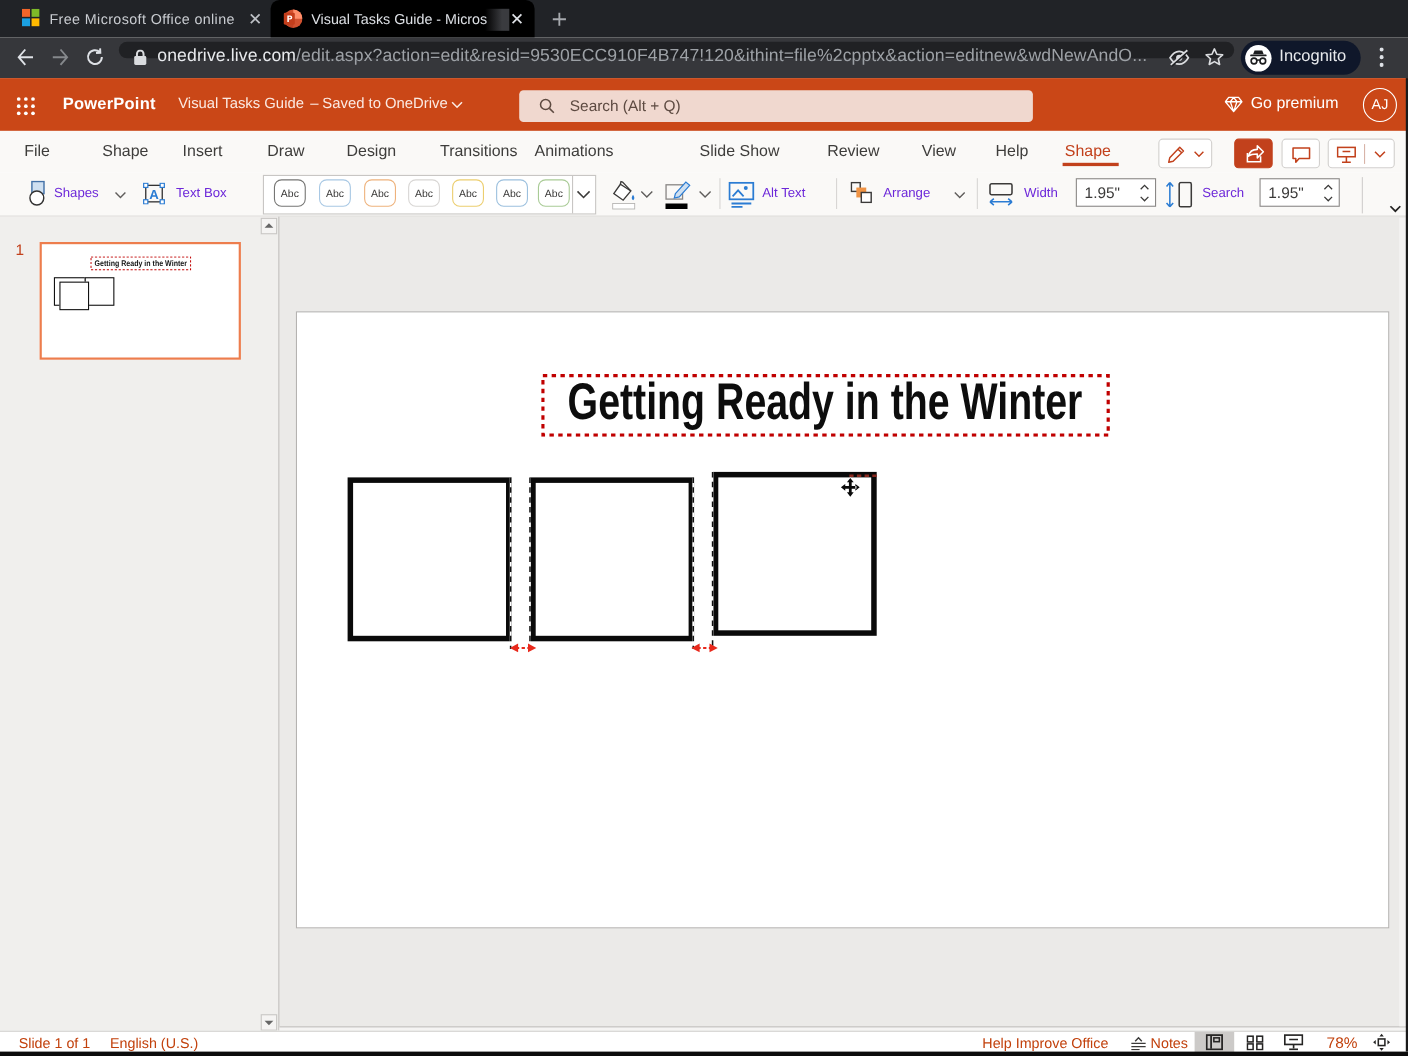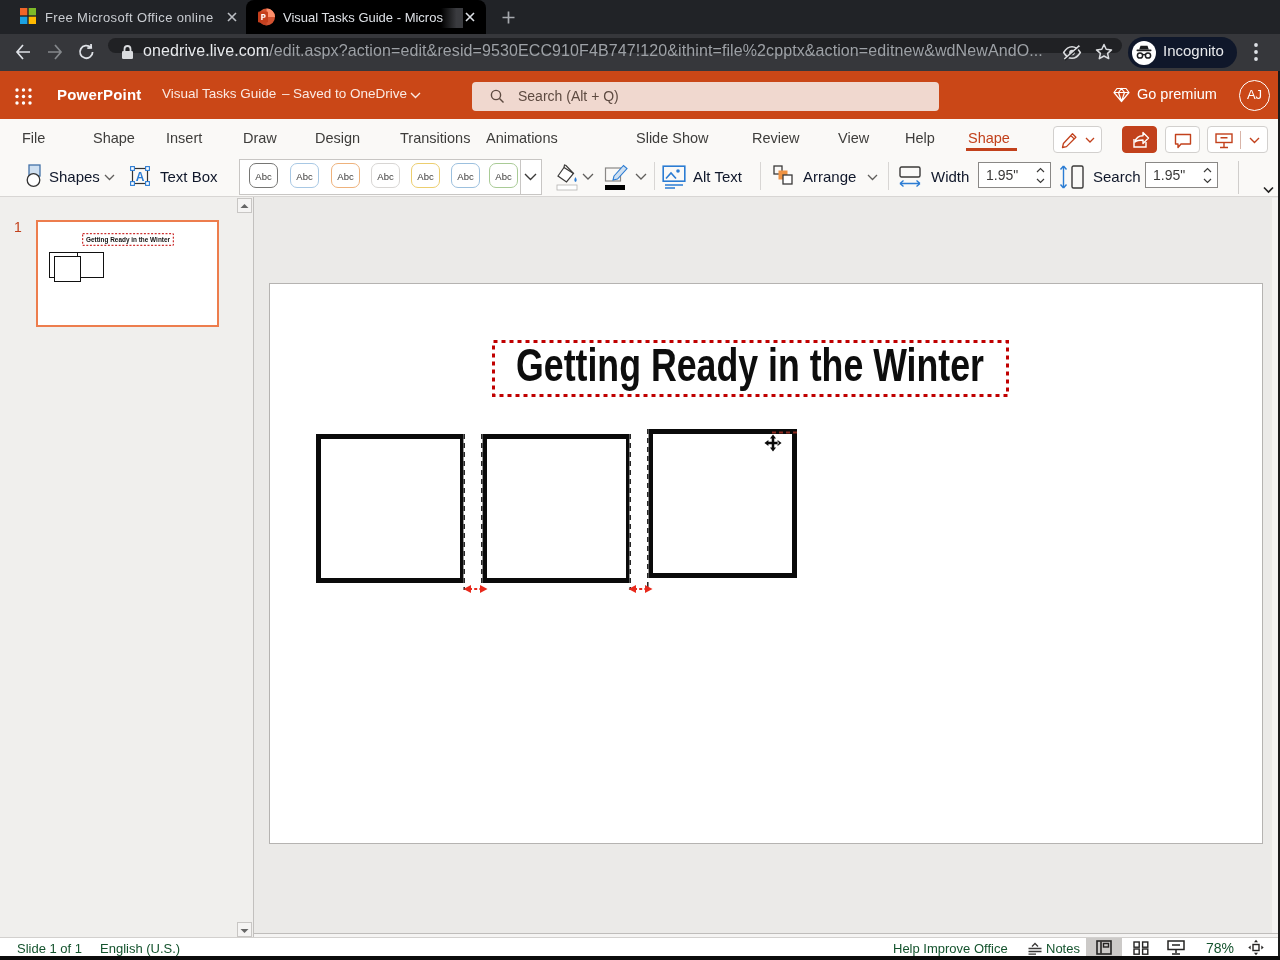--- a/index.html
+++ b/index.html
@@ -20,37 +20,37 @@
 #pphead { position:absolute; left:0; top:71px; width:1280px; height:48px; background:#ca4717; color:#fff; }
 #ppsearch { position:absolute; left:472px; top:11px; width:467px; height:29px; background:#f0d8cf; border-radius:4px; }
 
 
 #menubar { position:absolute; left:0; top:119px; width:1280px; height:38px; background:#faf9f7; }
 .mitem { position:absolute; top:0; height:38px; line-height:38px; font-size:14.5px; color:#3e3d3b; }
 .rbtn { position:absolute; top:7px; height:27px; background:#fff; border:1px solid #d2d0ce; border-radius:4px; }
 
 
 #toolbar { position:absolute; left:0; top:157px; width:1280px; height:40px; background:#faf9f7; border-bottom:1px solid #d8d6d4; }
-.ttxt { position:absolute; font-size:15px; color:#0f172a; top:11px; }
+.ttxt { position:absolute; font-size:12px; color:#6d28d9; top:11px; }
 .tdiv { position:absolute; top:5px; width:1px; height:28px; background:#d8d6d4; }
 .gcell { position:absolute; top:6px; width:29px; height:25px; border-radius:7px; background:#fff; font-size:9.5px; color:#3b3a39; text-align:center; line-height:26px; }
 
 
 #main { position:absolute; left:0; top:197px; width:1280px; height:740px; background:#ebeae8; }
 #lpanel { position:absolute; left:0; top:0; width:253px; height:740px; background:#f0efed; }
 #lpdivider { position:absolute; left:253px; top:0; width:1px; height:740px; background:#c2c0be; }
 .sbbtn { position:absolute; width:15px; height:15px; background:#f5f4f3; border:1px solid #c8c6c4; }
 #thumb { position:absolute; left:36px; top:23px; width:183px; height:107px; background:#fff; border:2px solid #ed7d4d; }
 #slide { position:absolute; left:269px; top:86px; width:994px; height:561px; background:#fff; border:1px solid #b5b3b1; }
 .sq { position:absolute; width:149px; height:149px; border:5px solid #0a0a0a; background:#fff; }
 
 
 #hscroll { position:absolute; left:254px; top:736px; width:1026px; height:4px; background:#f5f4f3; border-top:1px solid #bfbdbb;}
 #vscroll { position:absolute; left:1272px; top:1px; width:6px; height:735px; background:#f4f3f2; }
-#statusbar { position:absolute; left:0; top:937px; width:1280px; height:19px; background:#fff; border-top:1px solid #d2d0ce; font-size:13px; color:#14532d; }
+#statusbar { position:absolute; left:0; top:937px; width:1280px; height:19px; background:#fff; border-top:1px solid #d2d0ce; font-size:13px; color:#c2410c; }
 #blackstrip { position:absolute; left:0; top:956px; width:1280px; height:4px; background:#0c0c0c; }
 #rightedge { position:absolute; left:1278px; top:71px; width:2px; height:885px; background:#1a1a1a; }
 </style>
 </head>
 <body>
 <div id="page">
   <div id="tabbar">
     <svg class="abs" style="left:20px;top:8px" width="16" height="16" viewBox="0 0 16 16">
       <rect x="0" y="0" width="7.3" height="7.3" fill="#f16529"></rect>
       <rect x="8.7" y="0" width="7.3" height="7.3" fill="#7eba28"></rect>

